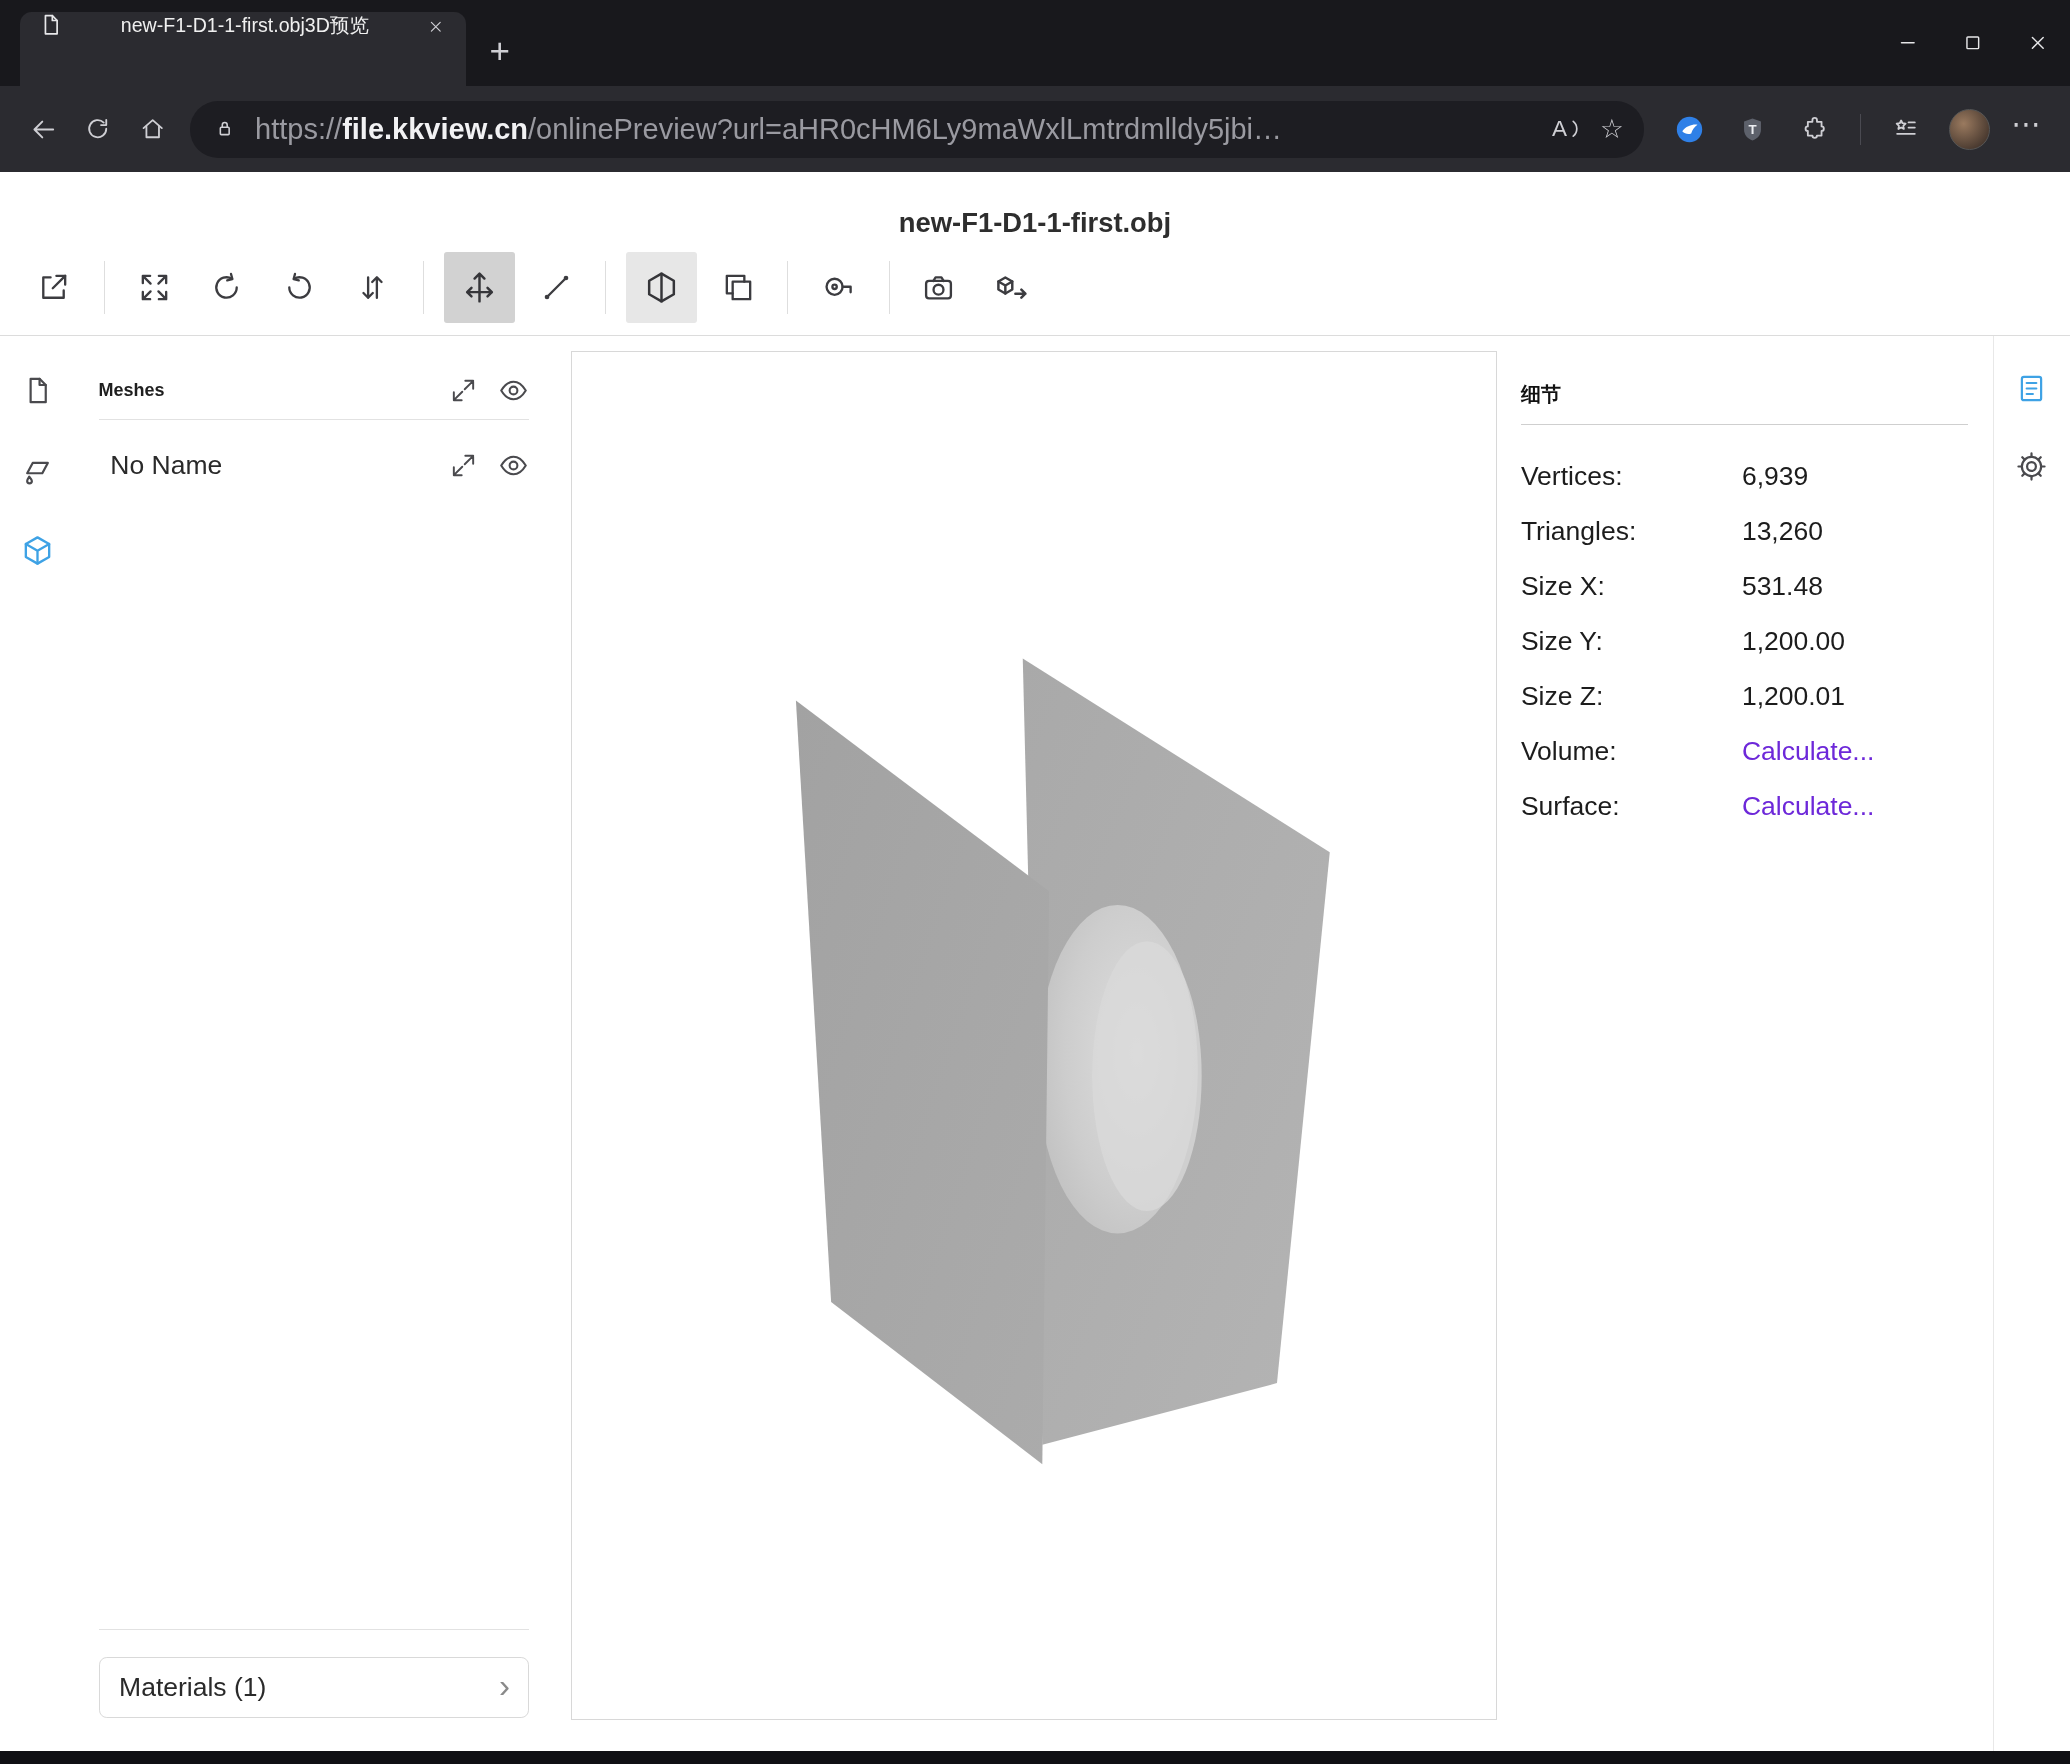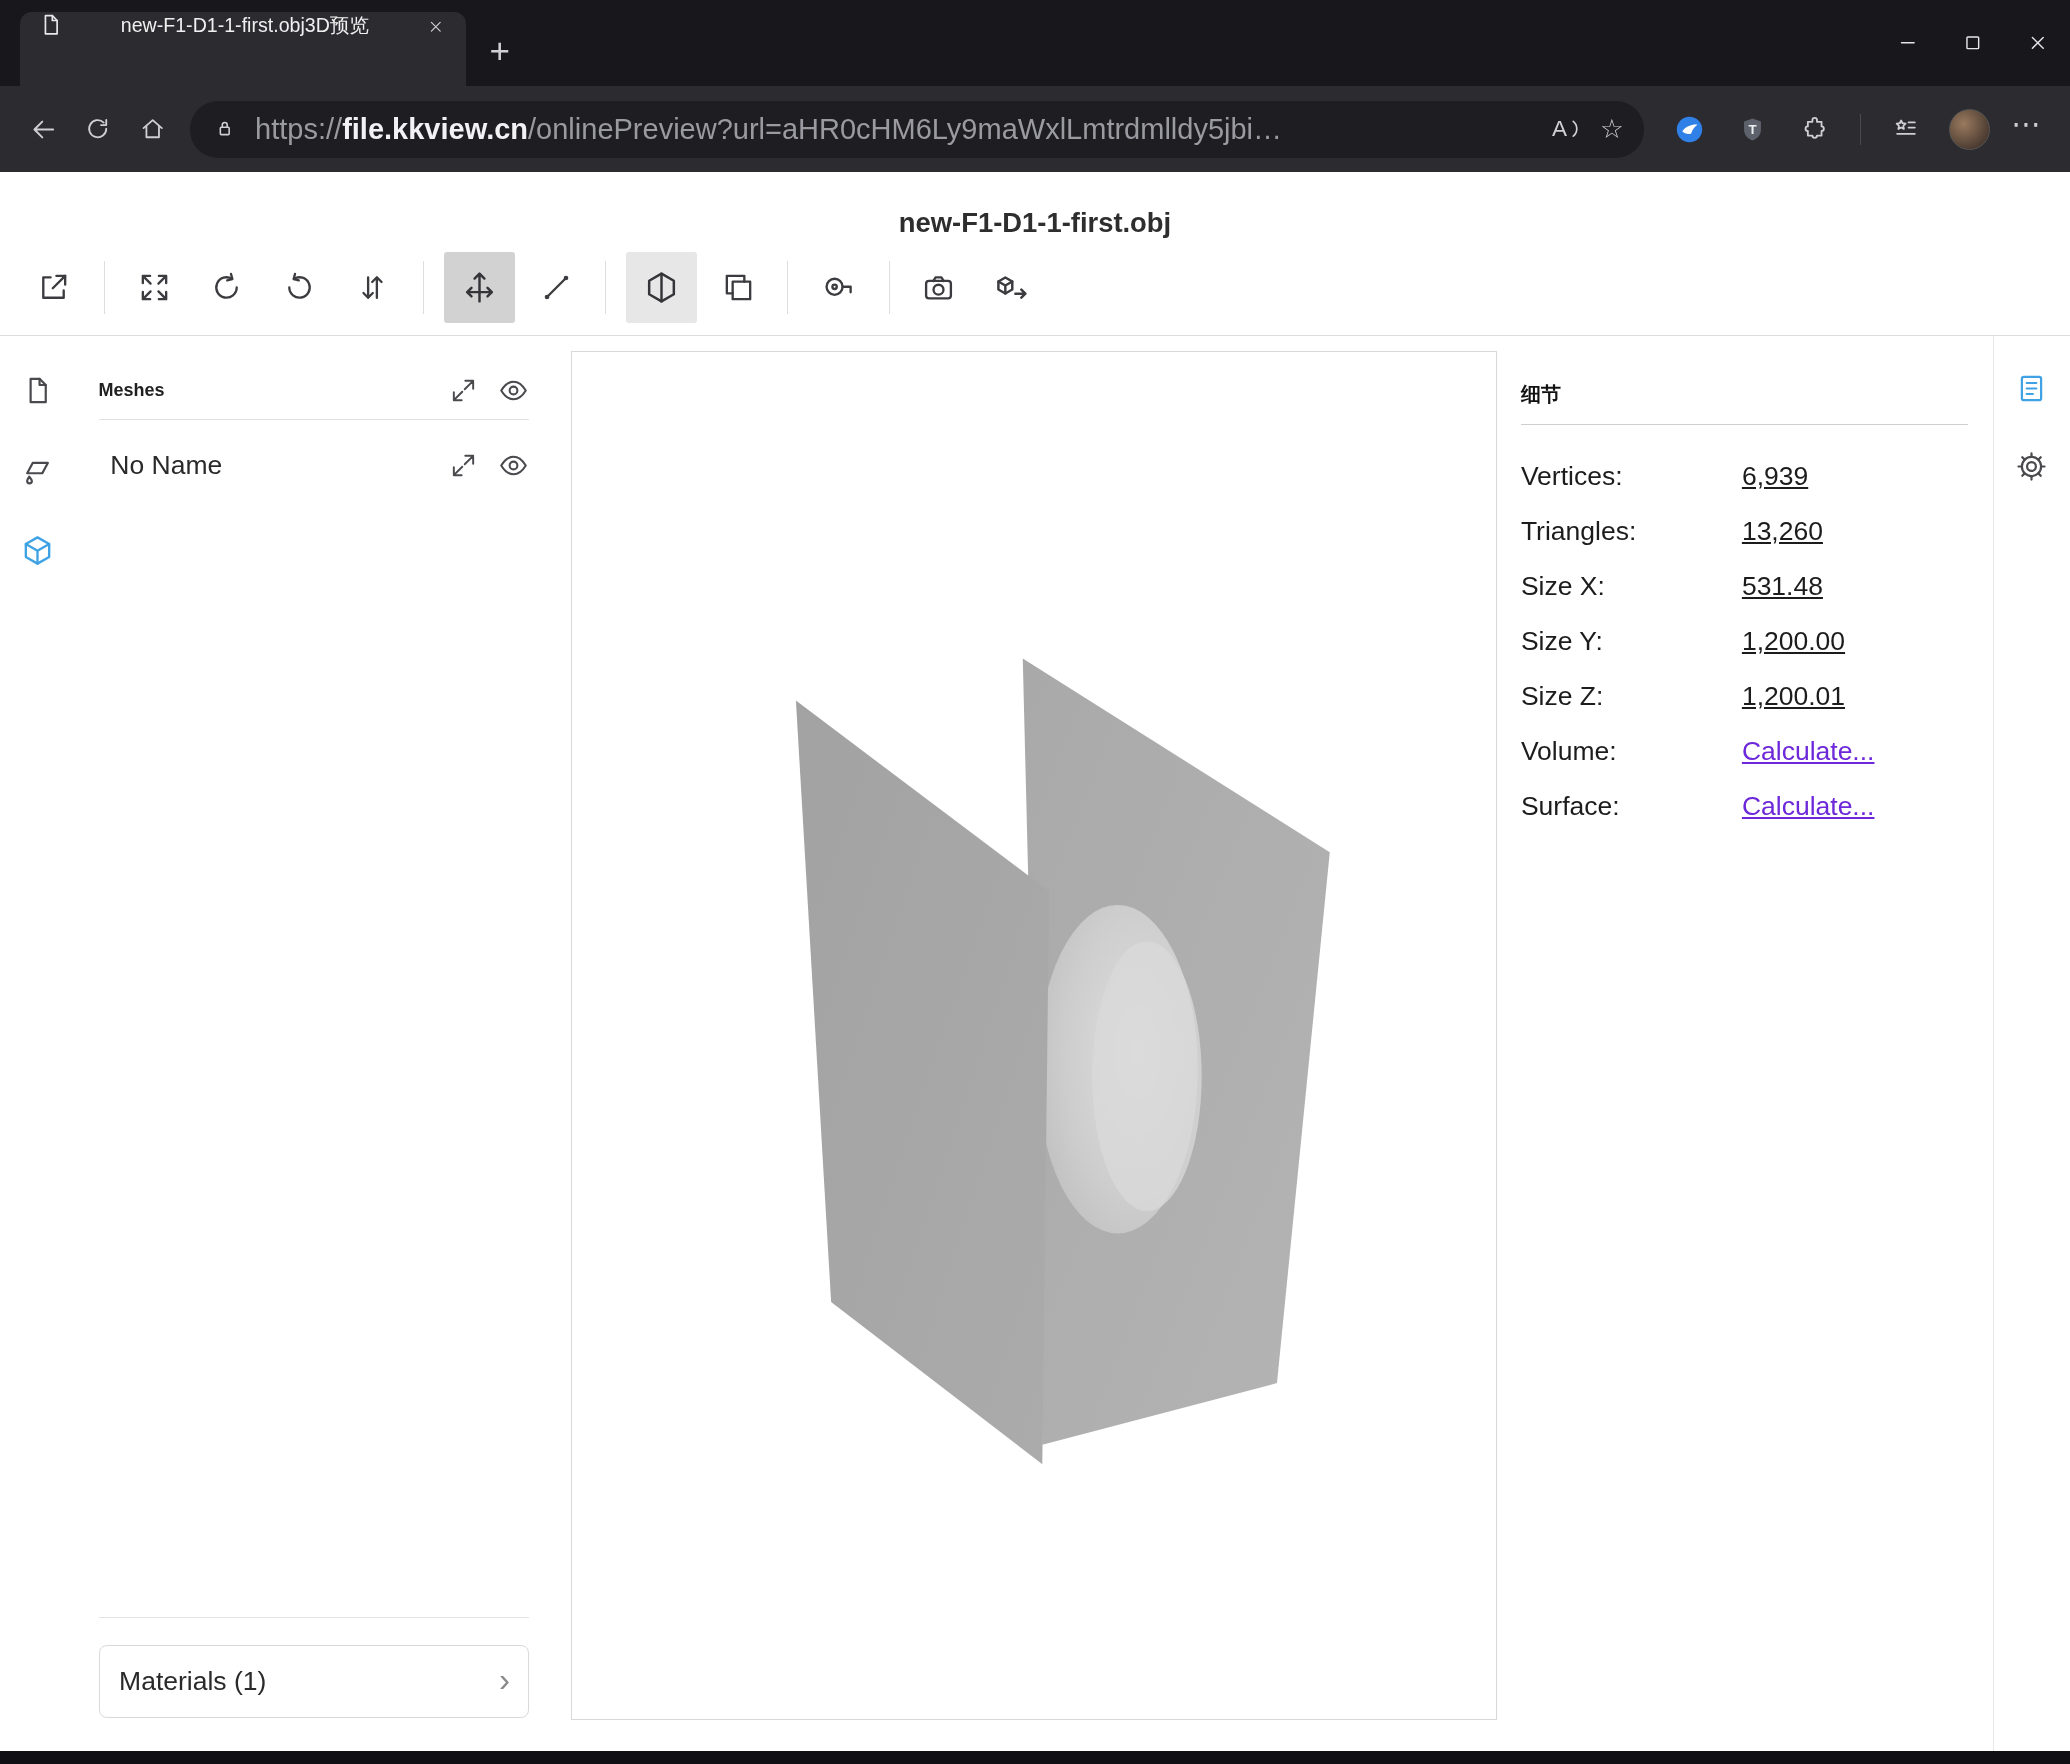--- a/index.html
+++ b/index.html
@@ -66,38 +66,38 @@
   .mesh-panel { width:480px; display:flex; flex-direction:column; padding:0 25.5px 0 24.5px; flex:none; }
   .mesh-header { margin-top:25.5px; height:57px; display:flex; align-items:center; }
   .mesh-header-title { flex:1; font-size:18px; font-weight:600; color:#1f1f1f; }
   .row-icons { display:flex; align-items:center; gap:19.6px; }
   .panel-divider { height:1px; background:#e2e2e2; }
   .mesh-list { margin-top:17.6px; }
   .mesh-item { height:57px; display:flex; align-items:center; padding-left:11.8px; }
   .mesh-item-name { flex:1; font-size:26.5px; color:#2a2a2a; }
   .panel-bottom { margin-top:auto; }
   .materials-btn {
-    margin:27px 0 33px 0; height:73px; border:1px solid #d9d9d9; border-radius:7.8px;
+    margin:27px 0 33px 0; height:61px; border:1px solid #d9d9d9; border-radius:7.8px;
     display:flex; align-items:center; padding:0 17.6px 0 19.6px;
   }
   .materials-label { flex:1; font-size:26.5px; color:#2a2a2a; }
   .chevron { font-size:33px; color:#8a8a8a; line-height:1; transform:translateY(-2px); }
 
   
   .viewport-wrap { width:963px; padding:14.7px 20.6px 0 16.7px; flex:none; }
   .viewport { width:926px; height:1369px; border:1px solid #d8d8d8; background:#fff; }
 
   
   .details-panel { width:476px; padding:29px 19.6px 0 3.9px; flex:none; }
   .details-header { font-size:20px; font-weight:bold; color:#111; height:59px; display:flex; align-items:center; }
   .details-divider { height:1px; background:#cfcfcf; margin-right:5.9px; }
   .details-rows { margin-top:23.5px; }
   .detail-row { height:55px; display:flex; align-items:center; font-size:26.5px; }
   .detail-label { width:221px; color:#1c1c1c; }
-  .detail-value { color:#1c1c1c;text-decoration:underline; }
+  .detail-value { color:#1c1c1c; }
   .detail-value.link { color:#6d28d9; }
 
   
   .right-rail { width:75px; border-left:1px solid #e8e8e8; display:flex; flex-direction:column; align-items:center; padding-top:33px; gap:39px; flex:none; }
 
   .bottom-strip { height:12.7px; background:#101014; }
 </style>
 </head>
 <body>
 

